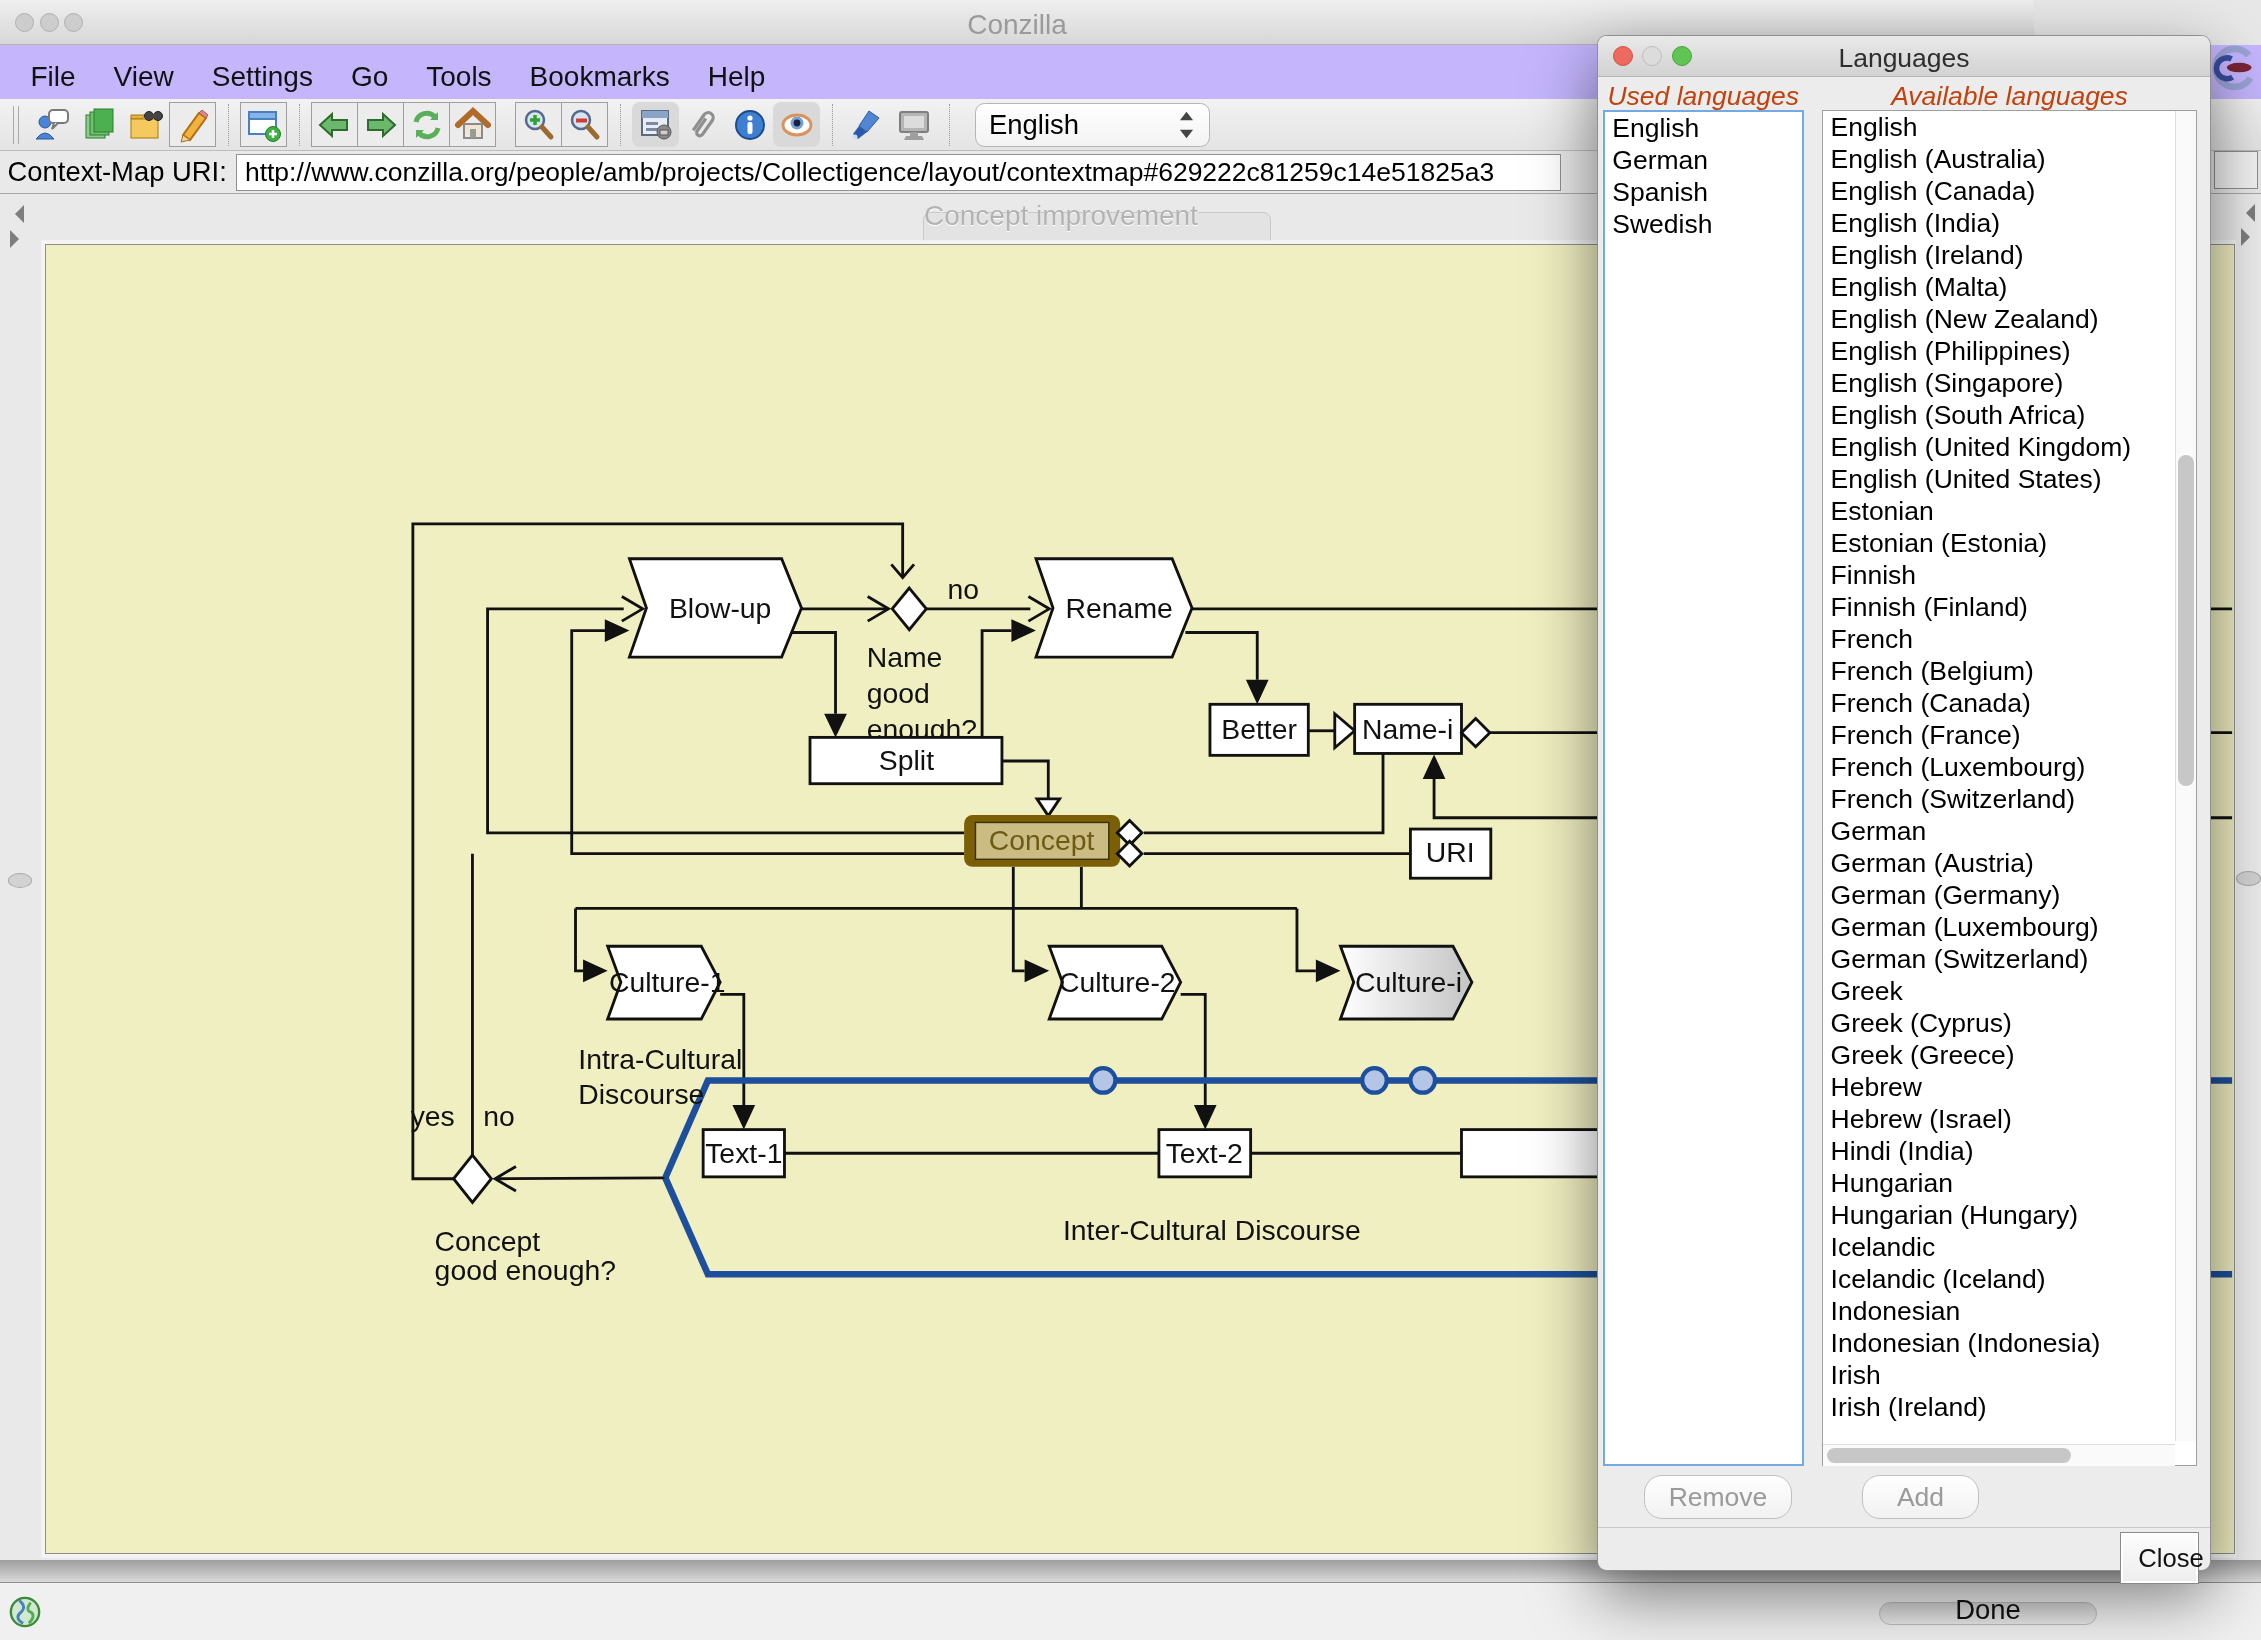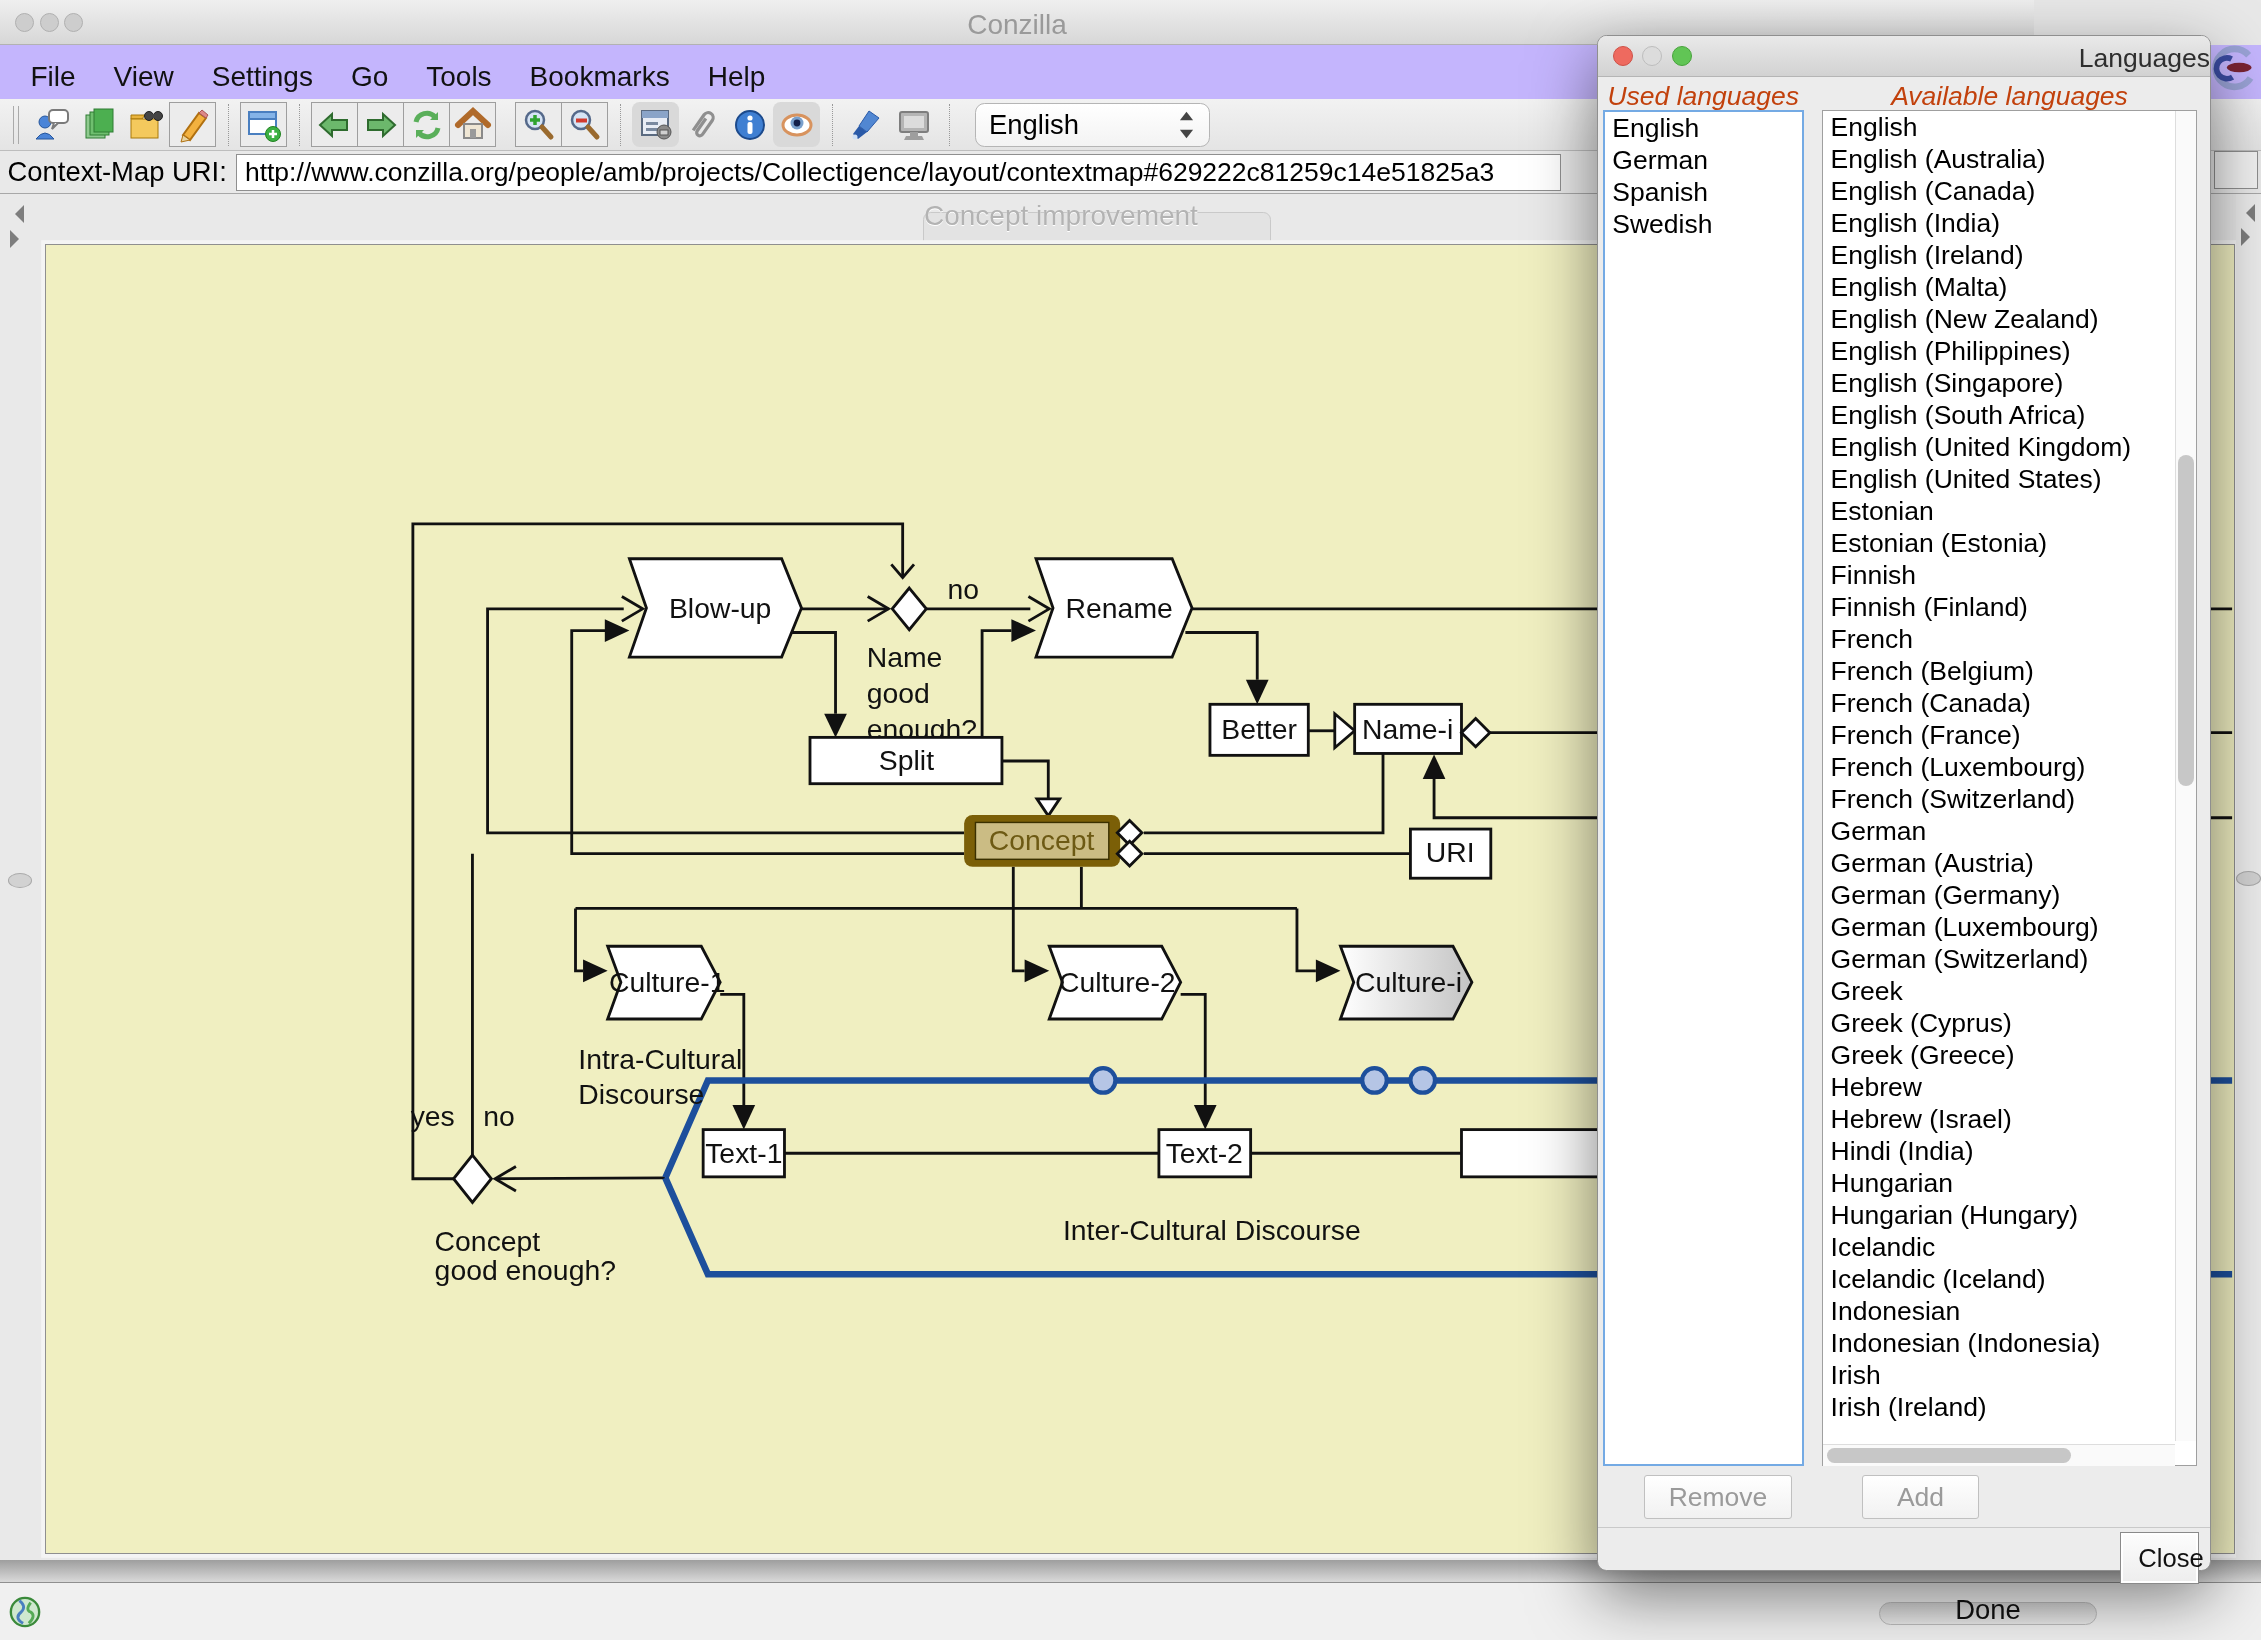--- a/index.html
+++ b/index.html
@@ -71,32 +71,32 @@
   .statusbar .msg{font-size:27.4px;margin-left:9.5px;}
   .progress{position:absolute;left:1879px;top:19px;width:218px;height:23px;border-radius:11.4px;
     background:linear-gradient(#d2d2d2,#e9e9e9);border:0.9px solid #bbb;}
   .done-lbl{position:absolute;left:1879px;top:11.4px;width:218px;text-align:center;font-size:27.4px;color:#111;}
 
   
   .dialog{position:absolute;left:1597px;top:35px;width:614px;height:1536px;background:#ececec;
     border:0.9px solid #8f8f8f;border-radius:9.5px;box-shadow:0 24px 66px rgba(0,0,0,.5);z-index:50;}
   .dlg-title{position:absolute;left:0;top:0;width:100%;height:41px;border-radius:8.5px 8.5px 0 0;
     background:linear-gradient(#e9e9e9,#d2d2d2);border-bottom:0.9px solid #b5b5b5;}
-  .dlg-title .t{position:absolute;width:100%;text-align:right;top:6.6px;font-size:26.5px;color:#2e2e2e;}
+  .dlg-title .t{position:absolute;width:100%;text-align:center;top:6.6px;font-size:26.5px;color:#2e2e2e;}
   .light{position:absolute;top:10.4px;width:20px;height:20px;border-radius:50%;}
   .dlg-hdr{position:absolute;top:45px;font-size:26.5px;color:#c2410c;text-align:center;font-style:italic;}
   .listbox{position:absolute;top:74px;background:#fff;overflow:hidden;}
   .listbox .list-item{font-size:26.5px;line-height:32px;padding-left:7.6px;white-space:nowrap;}
   .usedbox{left:4.7px;width:201px;height:1356px;border:2.8px solid #74aae4;}
   .availbox{left:224px;width:375px;height:1356px;border:0.9px solid #9f9f9f;}
   .vsb{position:absolute;right:0;top:0;width:21px;height:1330px;background:#fafafa;border-left:0.9px solid #ddd;}
   .vsb .thumb{position:absolute;left:1.9px;top:344px;width:16px;height:331px;background:#c7c7c7;border-radius:8.5px;}
   .hsb{position:absolute;left:0;bottom:0;width:352px;height:22px;background:#fafafa;border-top:0.9px solid #ddd;}
   .hsb .thumb{position:absolute;left:3.8px;top:2.8px;width:244px;height:15px;background:#c7c7c7;border-radius:7.6px;}
-  .dlg-btn{position:absolute;top:1439px;height:44px;border:0.9px solid #c0c0c0;border-radius:3px;
+  .dlg-btn{position:absolute;top:1439px;height:44px;border:0.9px solid #c0c0c0;border-radius:18px;
     background:linear-gradient(#ffffff,#f1f1f1);font-size:26.5px;color:#9a9a9a;
     display:flex;align-items:center;justify-content:center;}
   .dlg-div{position:absolute;left:0;top:1491px;width:100%;border-top:0.9px solid #c9c9c9;}
   .close-btn{position:absolute;left:522px;top:1496px;width:79px;height:52px;background:linear-gradient(#fdfdfd,#ededed);
     border:1.9px solid #8a8a8a;box-shadow:inset 0 0 0 1.9px #fff;font-size:25.6px;color:#111;
     display:flex;align-items:center;justify-content:center;padding-left:23px;}
 </style>
 </head>
 <body>
 

